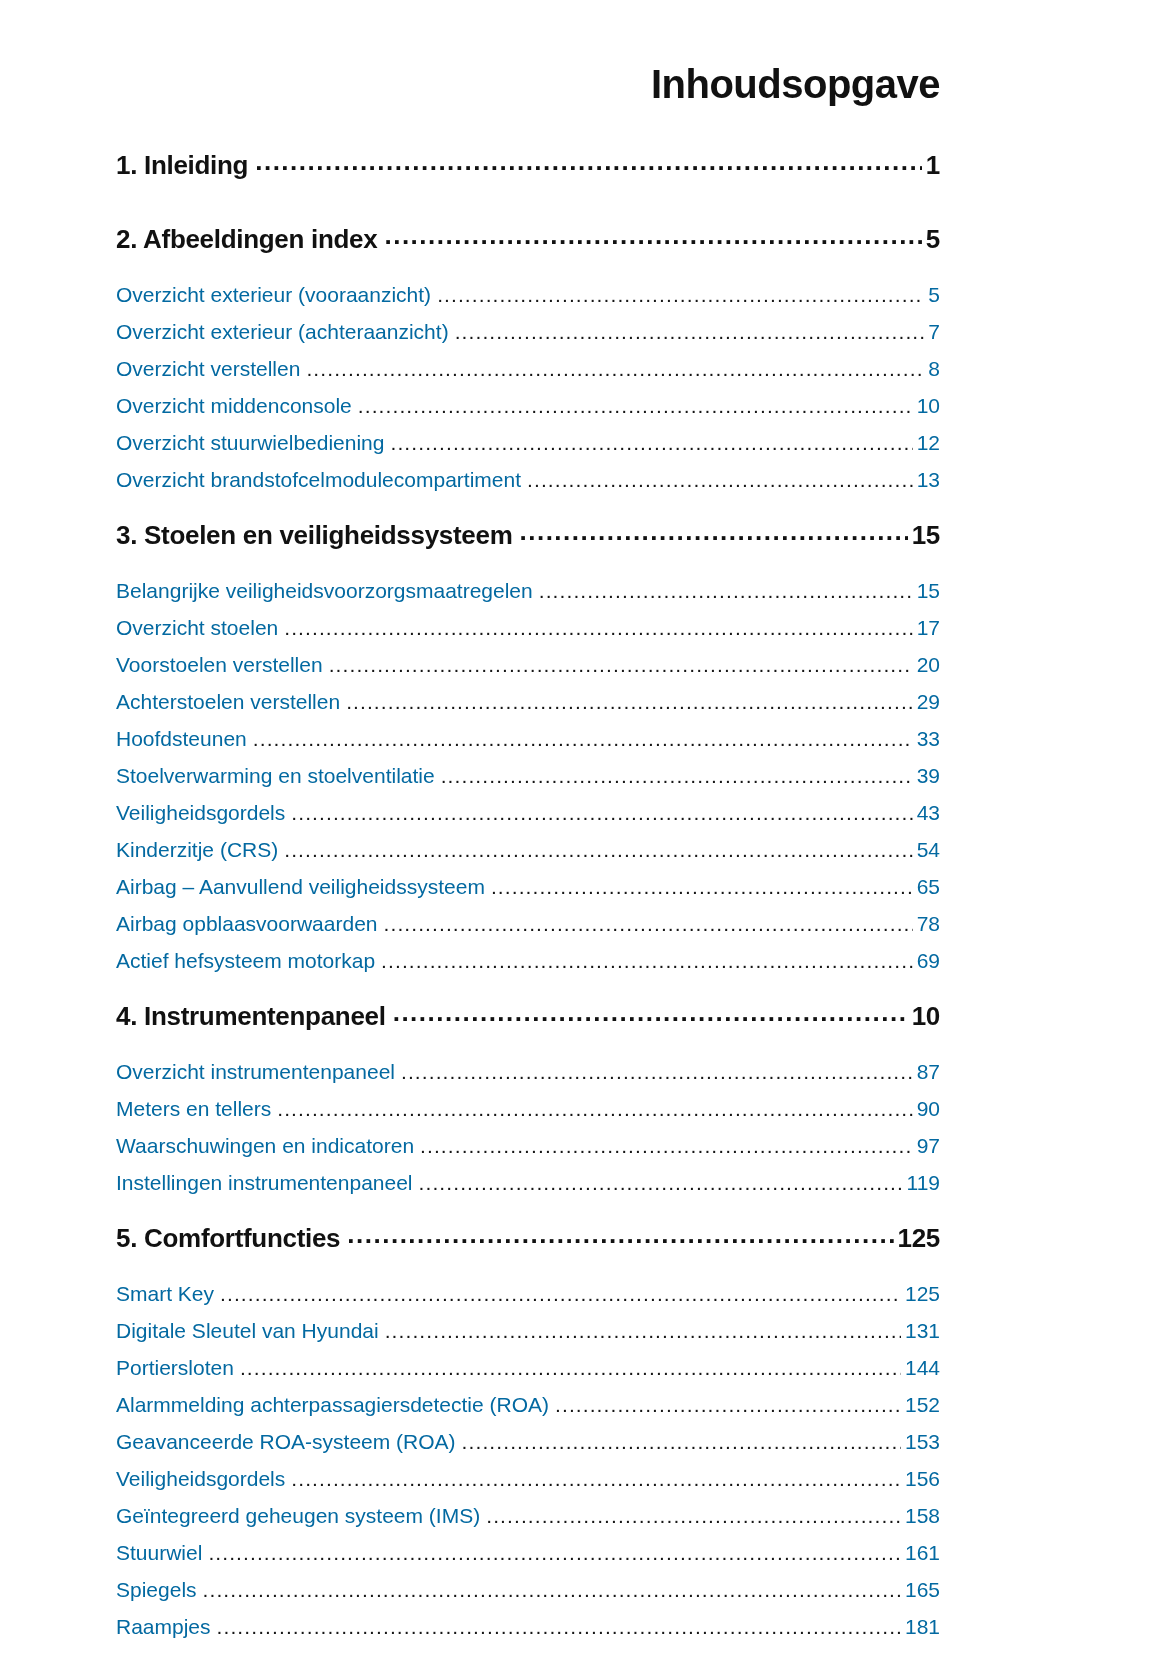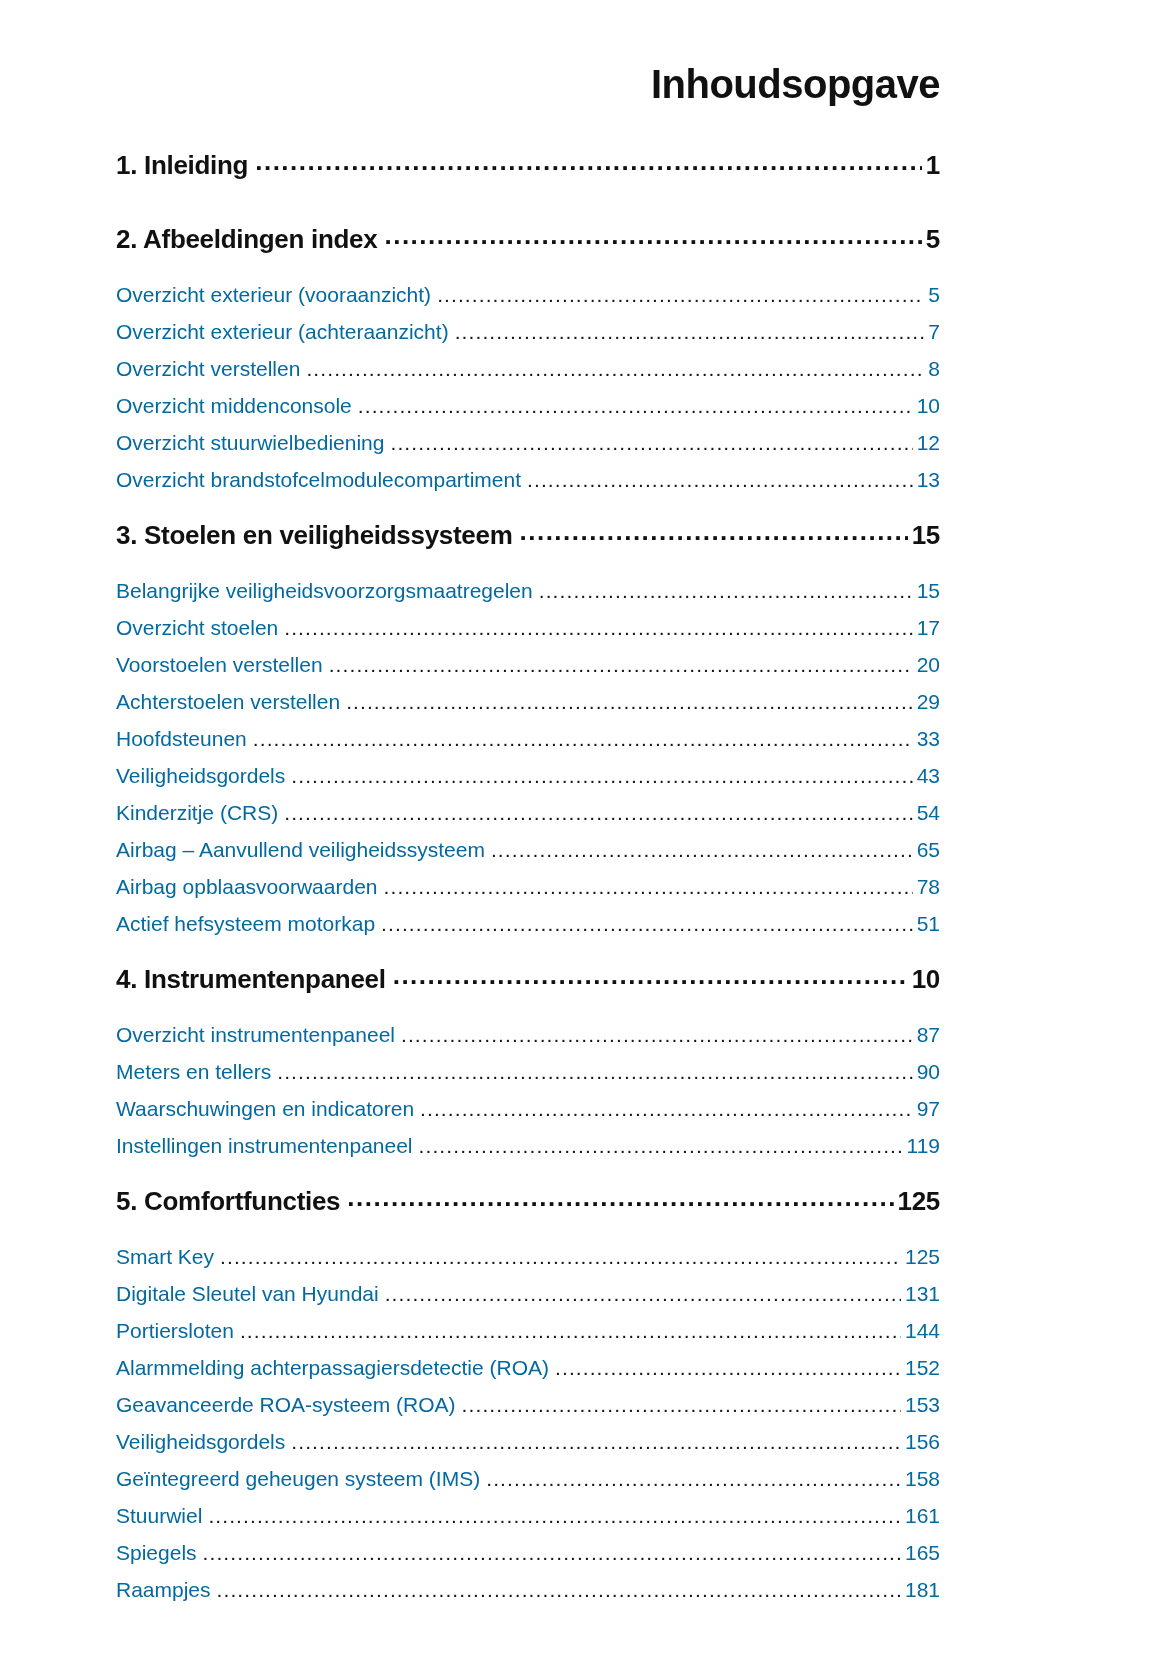--- a/index.html
+++ b/index.html
@@ -204,20 +204,25 @@
             <span class="entry-label">Achterstoelen verstellen</span>
             <span class="leader"></span>
             <span class="entry-page">29</span>
           </div>
           <div class="sub-row">
             <span class="entry-label">Hoofdsteunen</span>
             <span class="leader"></span>
             <span class="entry-page">33</span>
           </div>
           <div class="sub-row">
+            <span class="entry-label">Stoelverwarming en stoelventilatie</span>
+            <span class="leader"></span>
+            <span class="entry-page">39</span>
+          </div>
+          <div class="sub-row">
             <span class="entry-label">Veiligheidsgordels</span>
             <span class="leader"></span>
             <span class="entry-page">43</span>
           </div>
           <div class="sub-row">
             <span class="entry-label">Kinderzitje (CRS)</span>
             <span class="leader"></span>
             <span class="entry-page">54</span>
           </div>
           <div class="sub-row">
@@ -226,21 +231,21 @@
             <span class="entry-page">65</span>
           </div>
           <div class="sub-row">
             <span class="entry-label">Airbag opblaasvoorwaarden</span>
             <span class="leader"></span>
             <span class="entry-page">78</span>
           </div>
           <div class="sub-row">
             <span class="entry-label">Actief hefsysteem motorkap</span>
             <span class="leader"></span>
-            <span class="entry-page">51</span>
+            <span class="entry-page">69</span>
           </div>
         </div>
       </div>
       <div class="chapter-block gap-before">
         <div class="chapter-row">
           <span class="entry-label">4. Instrumentenpaneel</span>
           <span class="leader"></span>
           <span class="entry-page">10</span>
         </div>
         <div class="sub-list">

